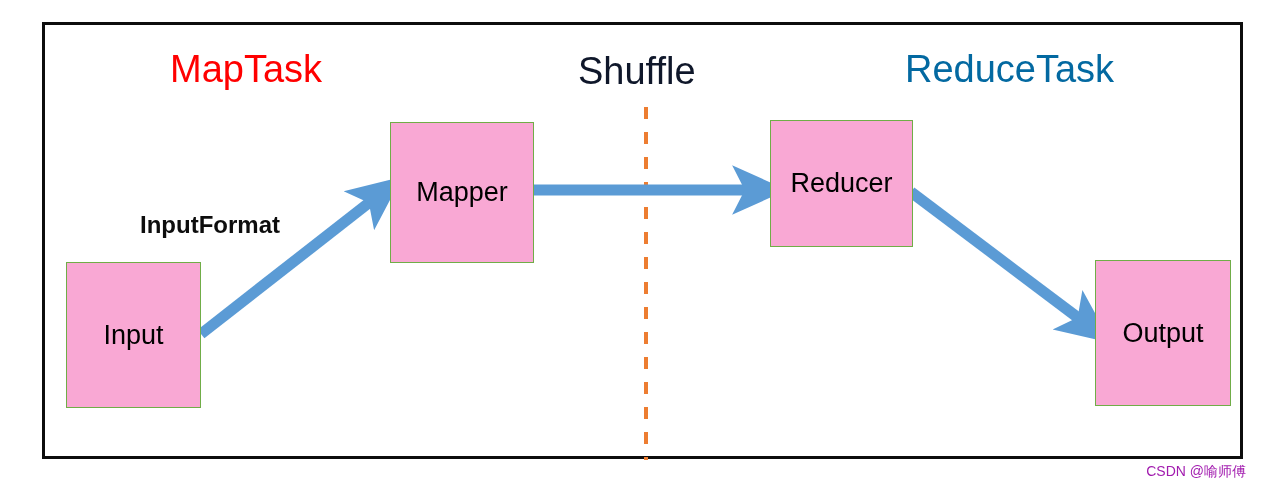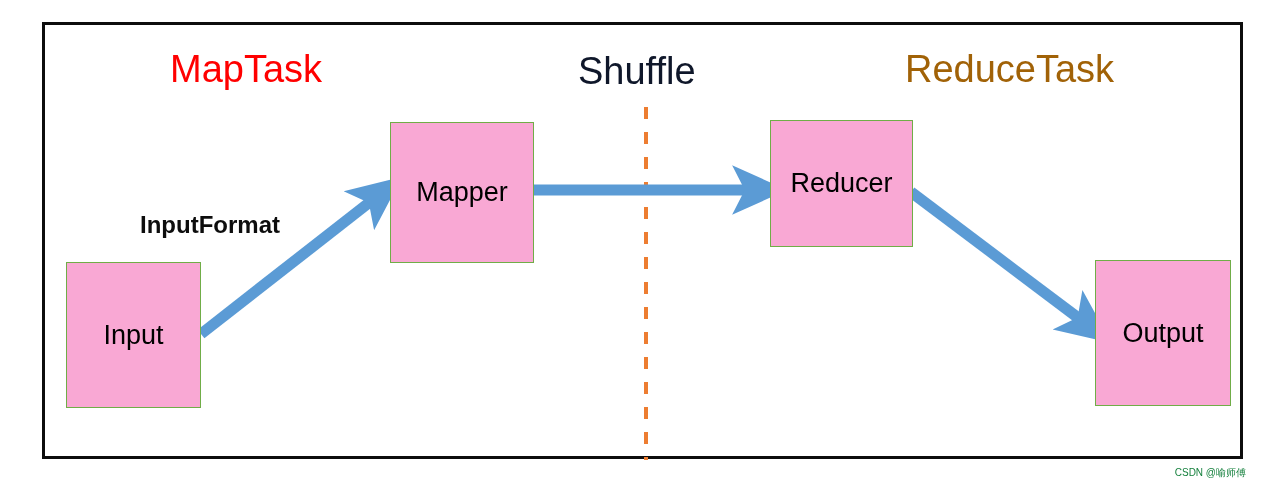--- a/index.html
+++ b/index.html
@@ -29,21 +29,21 @@
   
   .heading {
     position: absolute;
     font-size: 38px;
     line-height: 1;
     white-space: nowrap;
     font-weight: 400;
   }
   #h-maptask    { left: 170px; top: 50px;  color: #ff0000; }
   #h-shuffle    { left: 578px; top: 52px;  color: #0f172a; }
-  #h-reducetask { left: 905px; top: 50px;  color: #a16207; }
+  #h-reducetask { left: 905px; top: 50px;  color: #0369a1; }
 
   
   .pbox {
     position: absolute;
     background: #f9a8d4;
     border: 1.5px solid #70ad47;
     box-sizing: border-box;
     display: flex;
     align-items: center;
     justify-content: center;
@@ -75,22 +75,22 @@
     top: 0;
     width: 1272px;
     height: 480px;
     pointer-events: none;
   }
   
   #watermark {
     position: absolute;
     right: 26px;
     bottom: 2px;
-    font-size: 10px;
-    color: #15803d;
+    font-size: 14px;
+    color: #a21caf;
     white-space: nowrap;
     line-height: 1;
   }
 </style>
 </head>
 <body>
 
 <div id="canvas">
 
   <div id="frame"></div>

